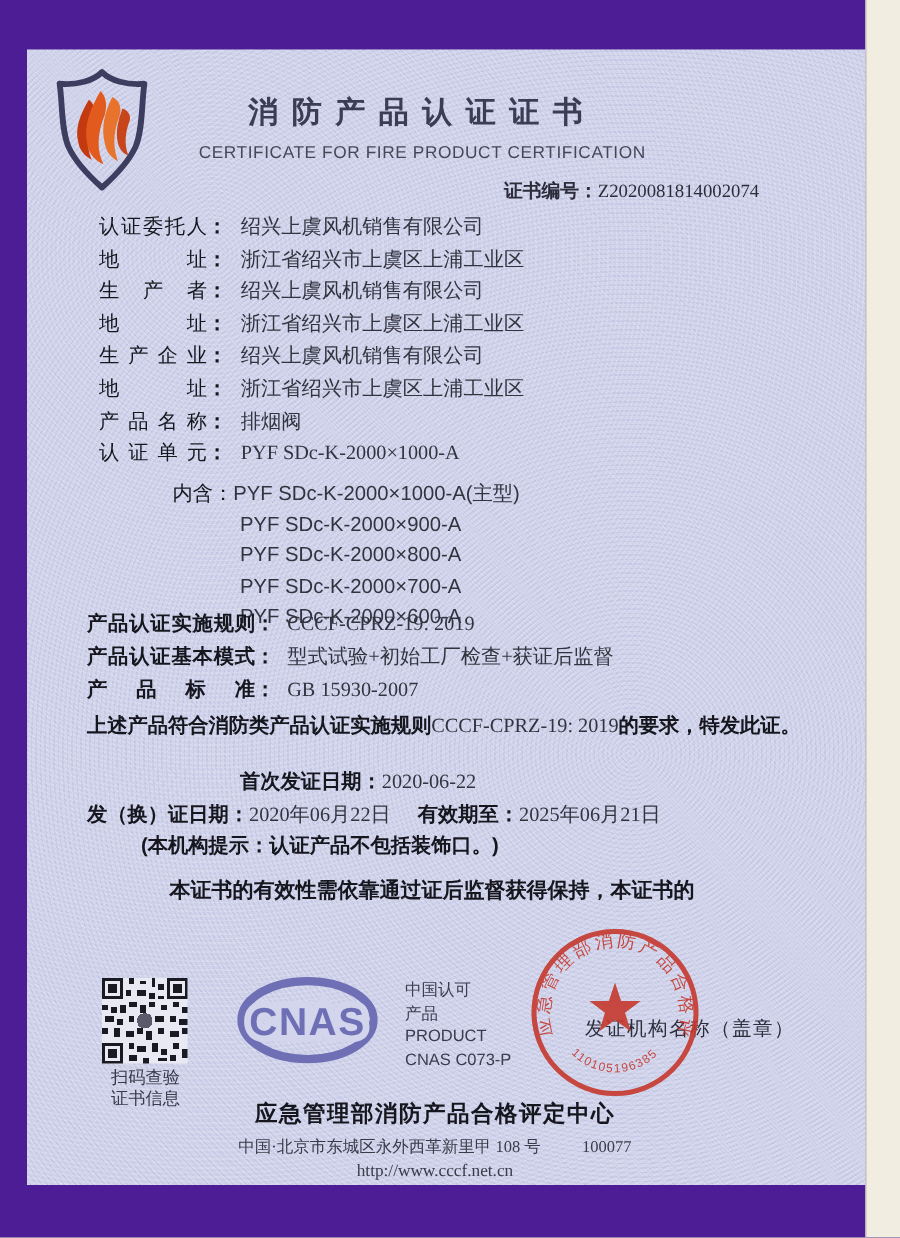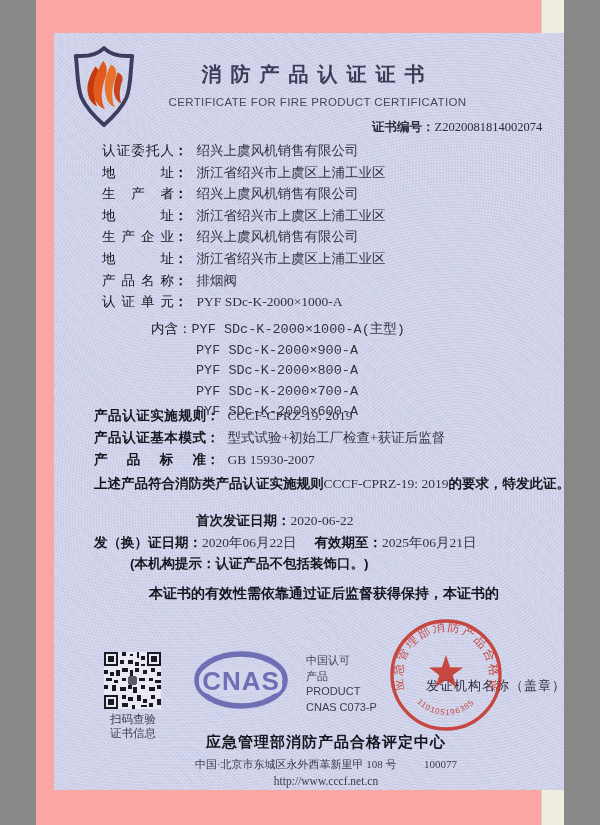--- a/index.html
+++ b/index.html
@@ -1,19 +1,19 @@
 <!DOCTYPE html>
 <html><head>
 <meta charset="utf-8">
 <style>
   * { margin:0; padding:0; box-sizing:border-box; }
   body { font-family:"Liberation Sans", sans-serif; background:#888; }
   .page {
-    position:relative; width:528px; height:825px; margin:0 auto;
-    background:#fca5a5; overflow:hidden;
+    position:relative; width:600px; height:825px; margin:0 auto;
+    background:#4c1d95; overflow:hidden;
   }
   .right-strip {
     position:absolute; right:0; top:0; width:23px; height:825px;
     background:#f1eee1; border-left:1px solid #d8d4c2;
   }
   .cert {
     position:absolute; left:18px; top:33px; width:559px; height:757px;
     background-color:#d2d5eb;
     background-image:
       repeating-radial-gradient(circle at 22% 18%, rgba(255,255,255,.16) 0 1px, rgba(255,255,255,0) 1px 3px),
@@ -41,21 +41,21 @@
   .frow { height:21.6px; line-height:21.6px; white-space:nowrap; }
   .flabel {
     display:inline-block; width:72px; font-weight:normal; color:#16161f;
     text-align:justify; text-align-last:justify; vertical-align:baseline;
   }
   .colon { font-weight:bold; color:#16161f; }
   .fval { margin-left:9px; font-family:"Liberation Serif", serif; color:#33333f; }
 
   .included { left:97px; top:286px; font-size:13.5px; line-height:20.6px; }
   .included .ilabel { font-weight:normal; color:#16161f; }
-  .included .item { font-family:Liberation Mono, monospace; color:#33333f; }
+  .included .item { font-family:Liberation Sans, sans-serif; color:#33333f; }
   .included .cont { padding-left:45px; }
 
   .rules { left:40px; top:372px; font-size:13.5px; line-height:22px; }
   .rlabel {
     display:inline-block; width:112px; font-weight:bold; color:#16161f;
     text-align:justify; text-align-last:justify;
   }
   .rval { margin-left:8px; font-family:"Liberation Serif", serif; color:#33333f; }
 
   .statement { left:40px; top:440px; width:478px; font-size:13.5px; line-height:21px; }

